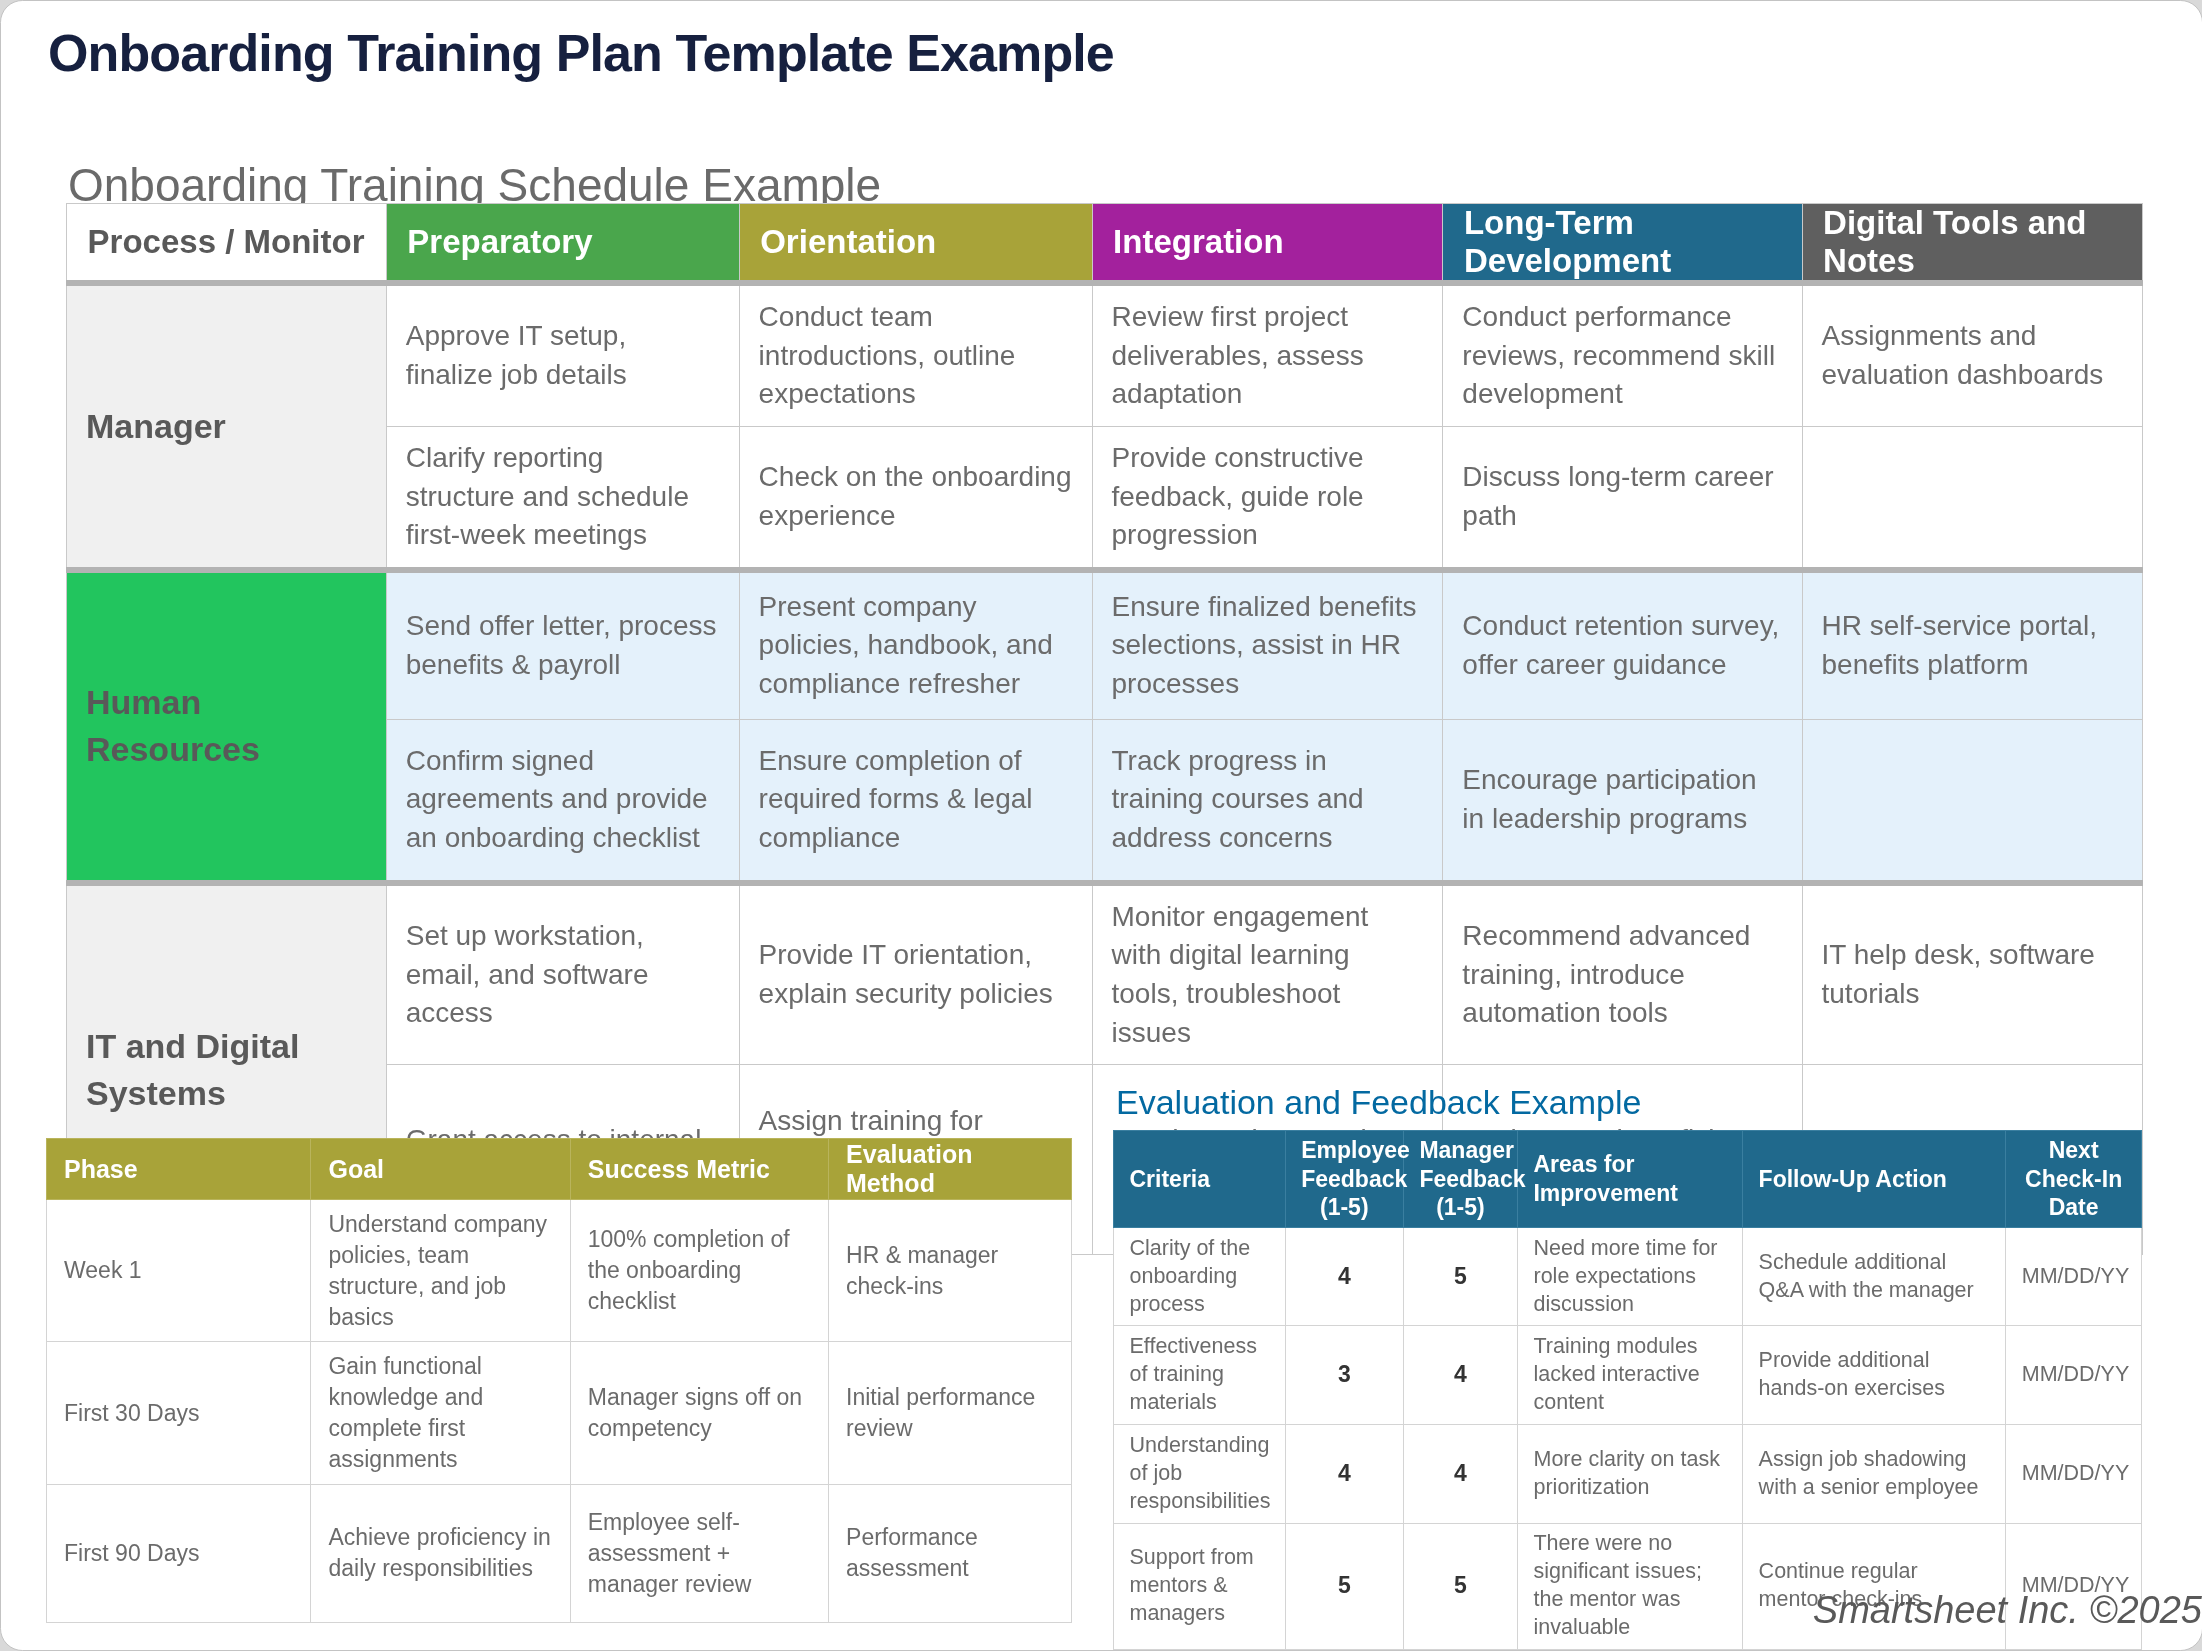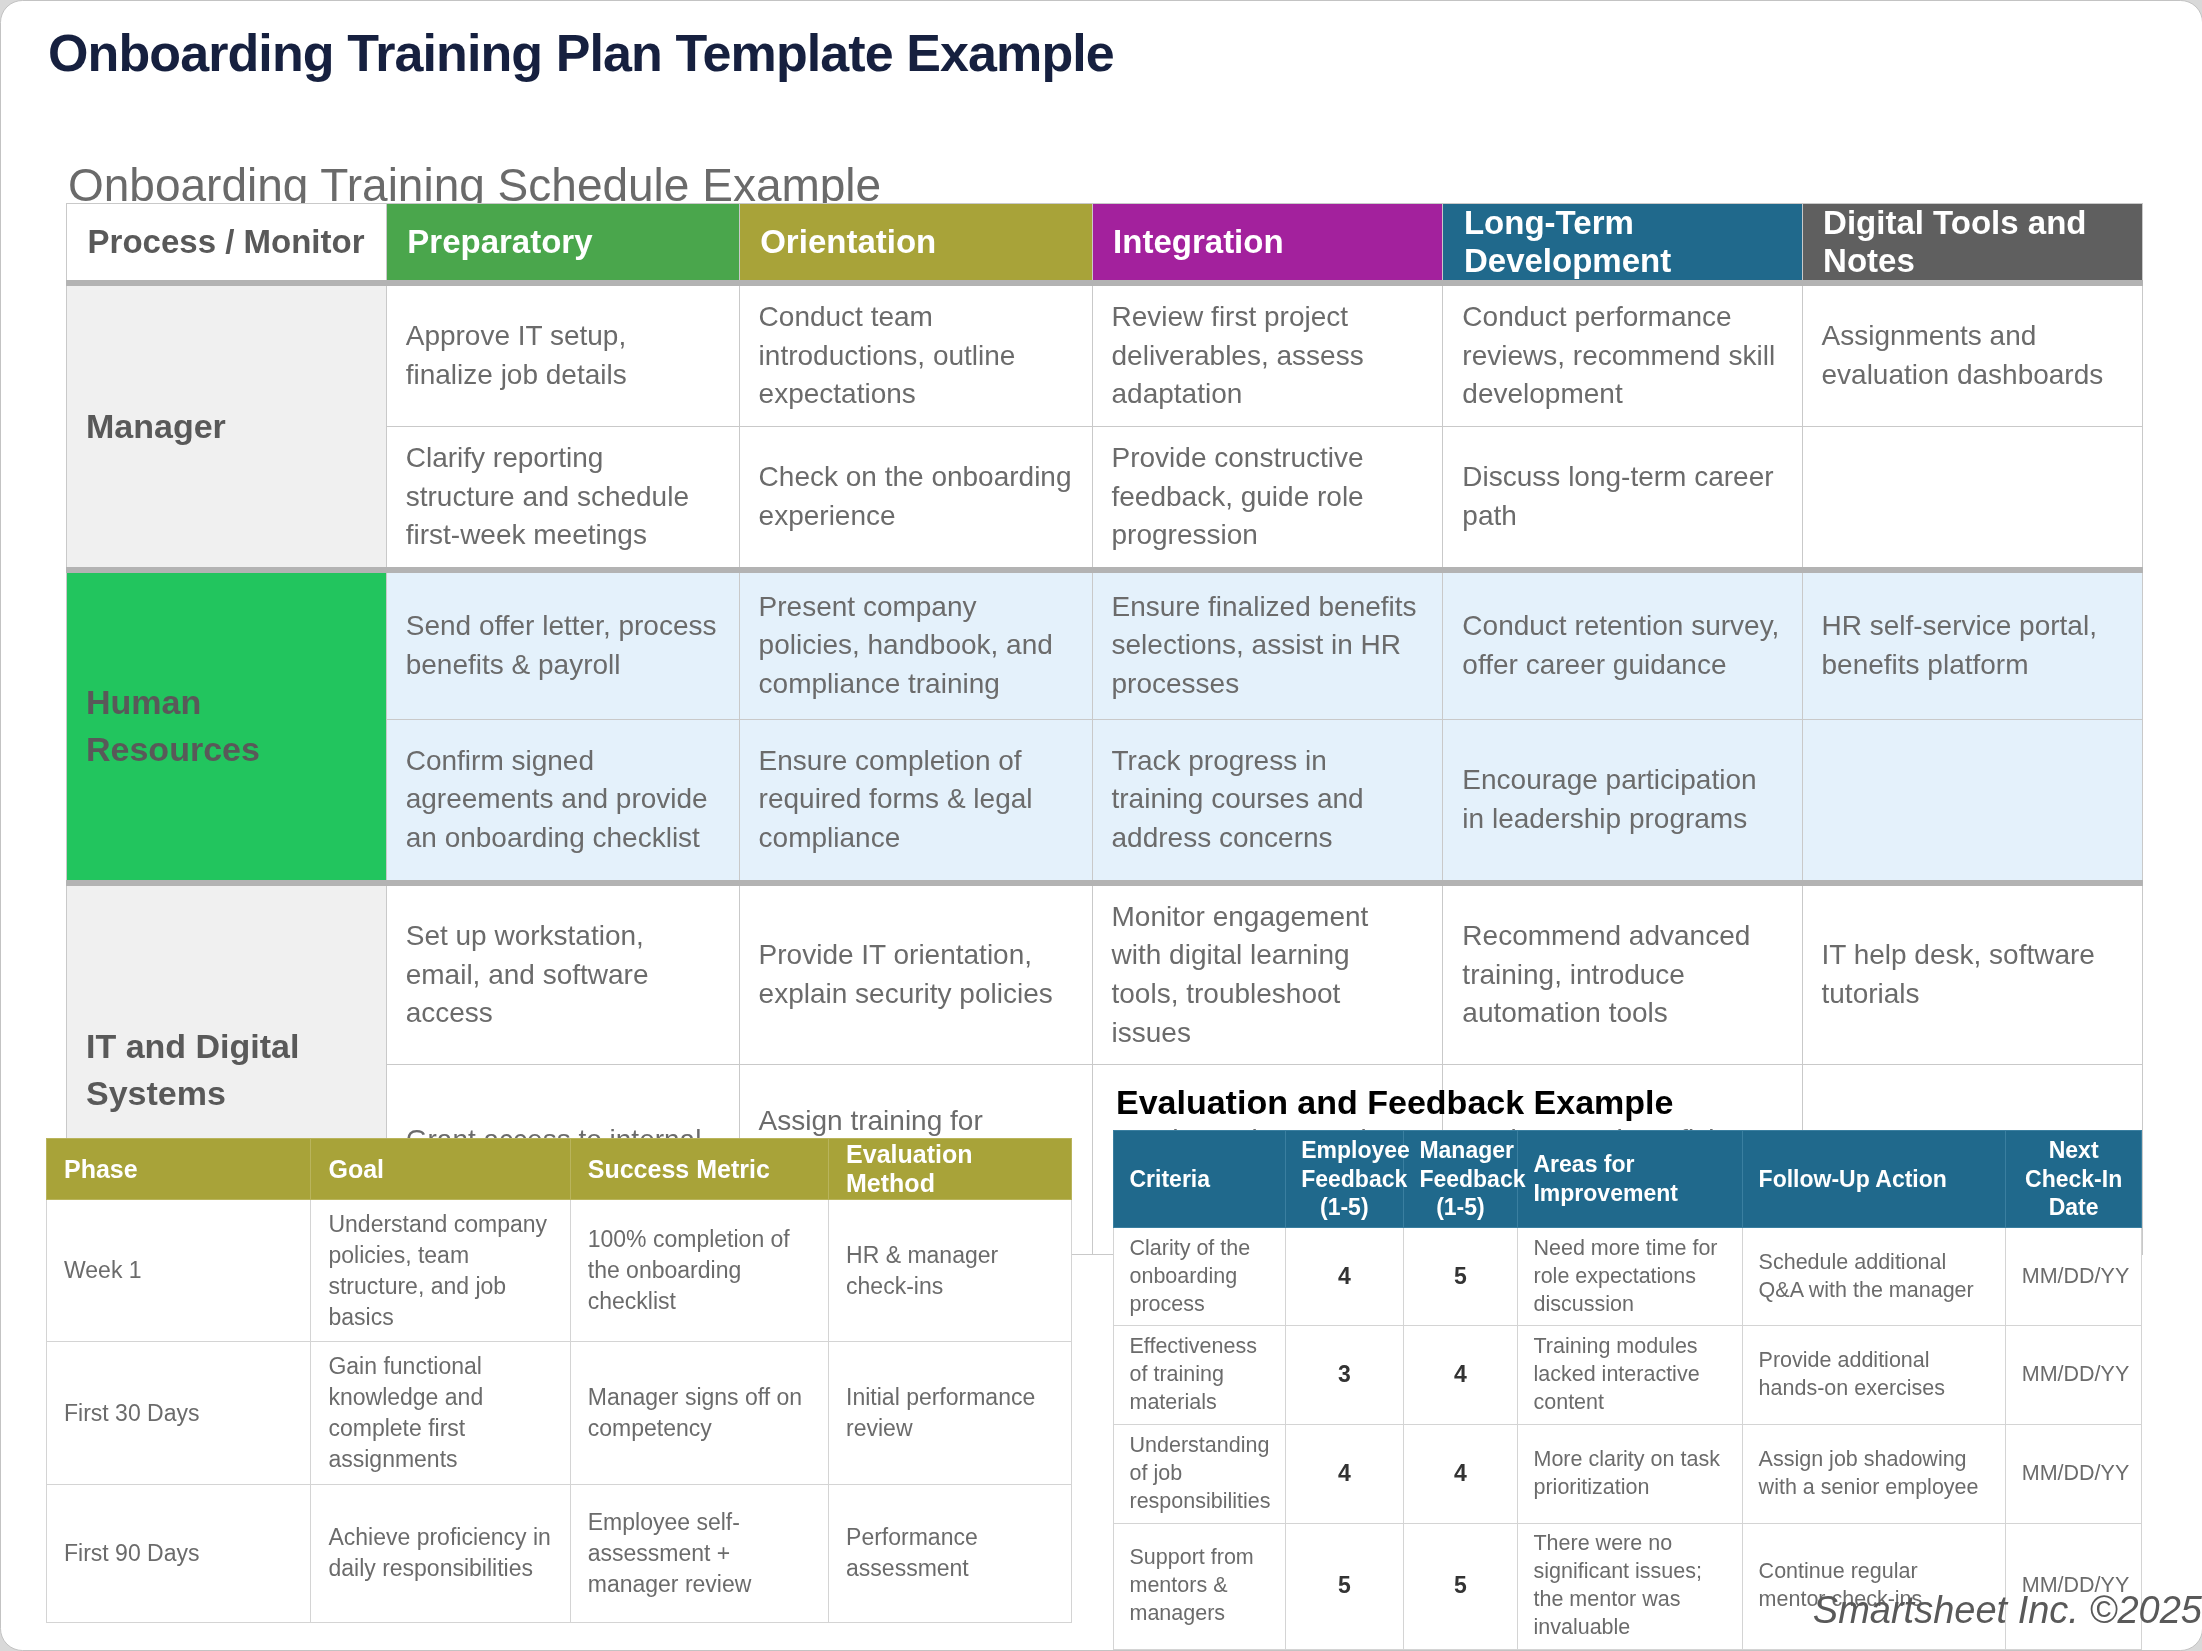--- a/index.html
+++ b/index.html
@@ -33,21 +33,21 @@
   
   .goals-title{position:absolute;left:45px;top:1135px;font-size:24px;color:#6a6a6a;}
   .goals{position:absolute;left:45px;top:1137px;width:1026px;}
   .goals col.c0{width:25.8%}.goals col.c1{width:25.3%}.goals col.c2{width:25.2%}.goals col.c3{width:23.7%}
   .goals th{height:60px;background:#a8a339;color:#ffffff;font-size:25px;font-weight:700;
             text-align:left;padding:0 17px;border:0.9px solid #b9b45c;}
   .goals td{height:120px;border:0.9px solid #d4d4d4;font-size:23px;line-height:1.35;color:#6b6b6b;
             padding:8.6px 17px;vertical-align:middle;background:#ffffff;}
 
   
-  .eval-title{position:absolute;left:1115px;top:1082px;font-size:34px;color:#000000;font-weight:bold;}
+  .eval-title{position:absolute;left:1115px;top:1082px;font-size:34px;color:#0369a1;}
   .eval{position:absolute;left:1112px;top:1129px;width:1029px;}
   .eval col.c0{width:16.7%}.eval col.c1{width:11.5%}.eval col.c2{width:11.1%}
   .eval col.c3{width:21.9%}.eval col.c4{width:25.6%}.eval col.c5{width:13.2%}
   .eval th{height:89px;background:#20698c;color:#ffffff;font-size:23px;font-weight:700;
            text-align:left;padding:3.4px 15.5px;border:0.9px solid #3a7fa0;line-height:1.25;}
   .eval th.center{text-align:center;}
   .eval td{height:72px;border:0.9px solid #d4d4d4;font-size:21.5px;line-height:1.3;color:#6b6b6b;
            padding:6.9px 15.5px;vertical-align:middle;background:#ffffff;}
   .eval td.score{text-align:center;font-weight:700;color:#333333;font-size:23px;}
   .eval td.date{text-align:left;}
@@ -95,21 +95,21 @@
       <td>Clarify reporting structure and schedule first-week meetings</td>
       <td>Check on the onboarding experience</td>
       <td>Provide constructive feedback, guide role progression</td>
       <td>Discuss long-term career path</td>
       <td></td>
     </tr>
 
     <tr class="group-start hr-row r-hr1">
       <td class="rowlabel" rowspan="2">Human Resources</td>
       <td>Send offer letter, process benefits &amp; payroll</td>
-      <td>Present company policies, handbook, and compliance training</td>
+      <td>Present company policies, handbook, and compliance refresher</td>
       <td>Ensure finalized benefits selections, assist in HR processes</td>
       <td>Conduct retention survey, offer career guidance</td>
       <td>HR self-service portal, benefits platform</td>
     </tr>
     <tr class="hr-row r-hr2">
       <td>Confirm signed agreements and provide an onboarding checklist</td>
       <td>Ensure completion of required forms &amp; legal compliance</td>
       <td>Track progress in training courses and address concerns</td>
       <td>Encourage participation in leadership programs</td>
       <td></td>

